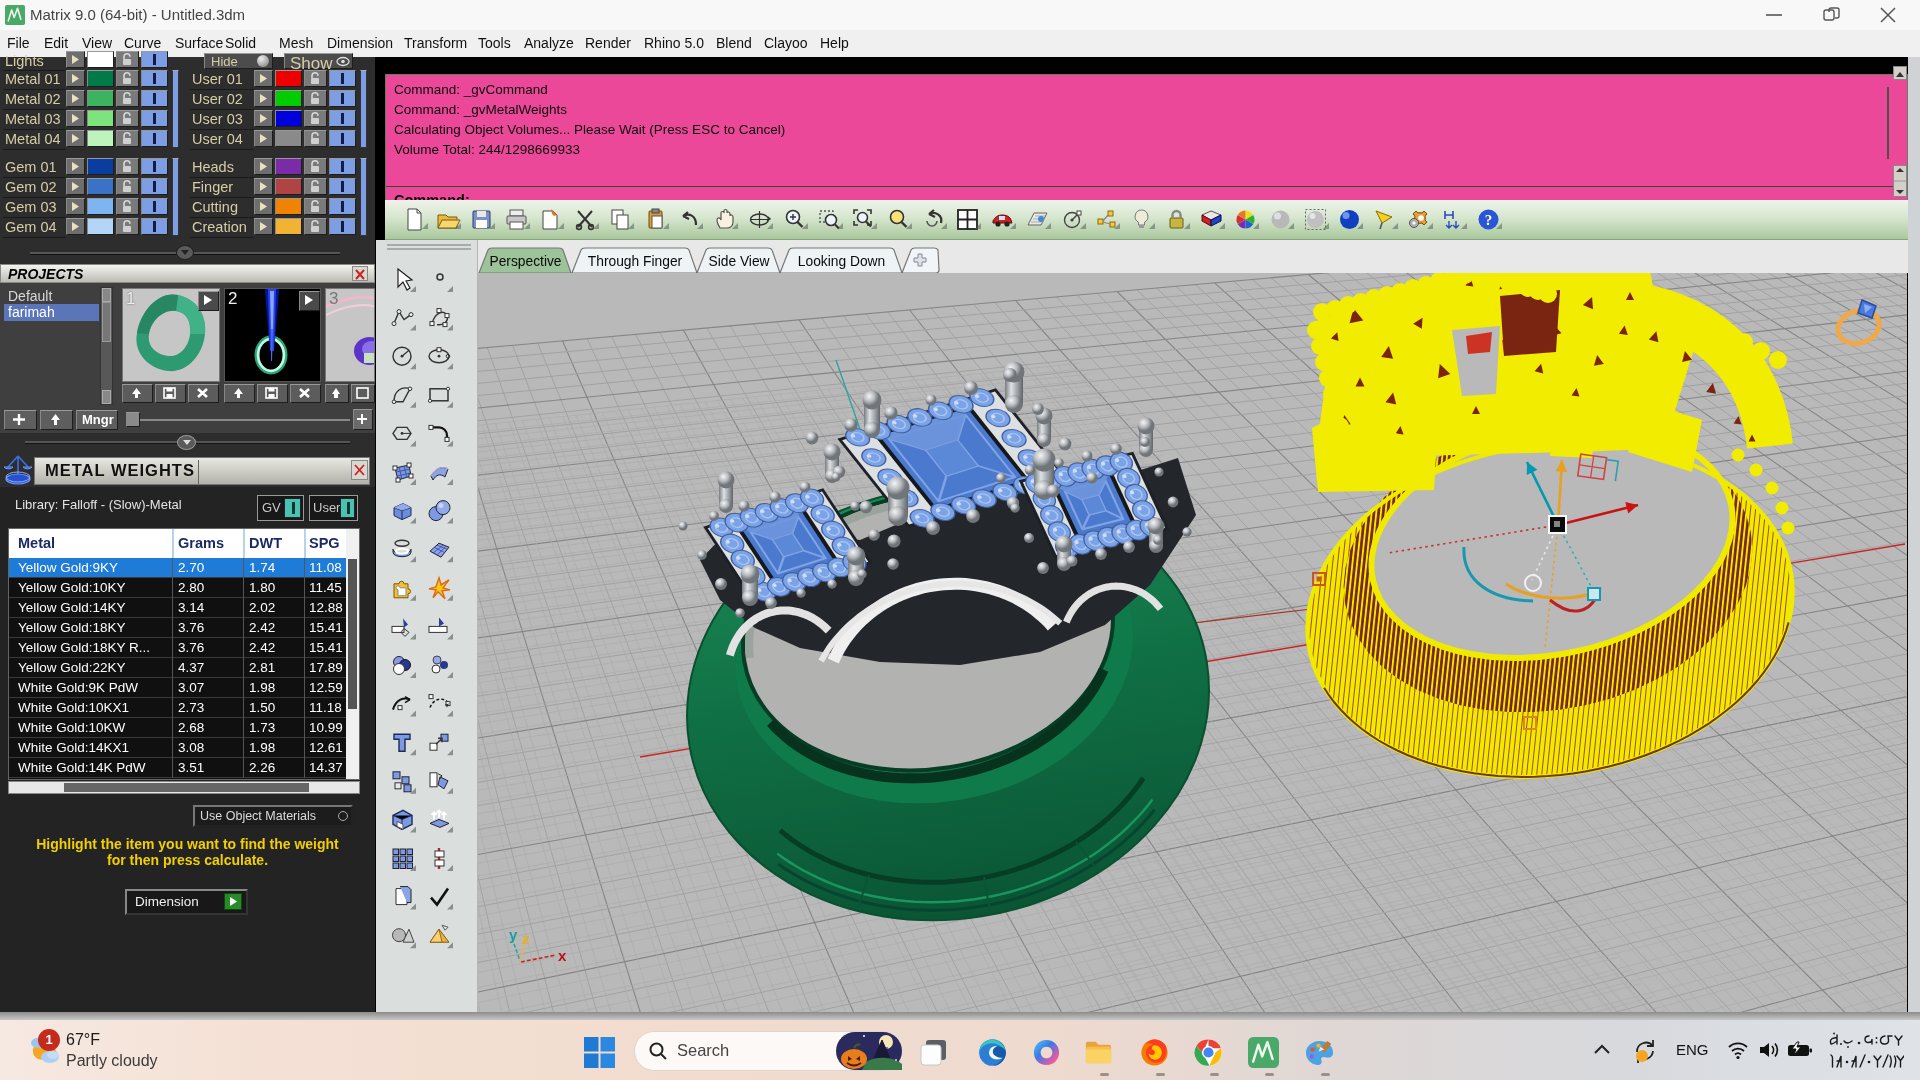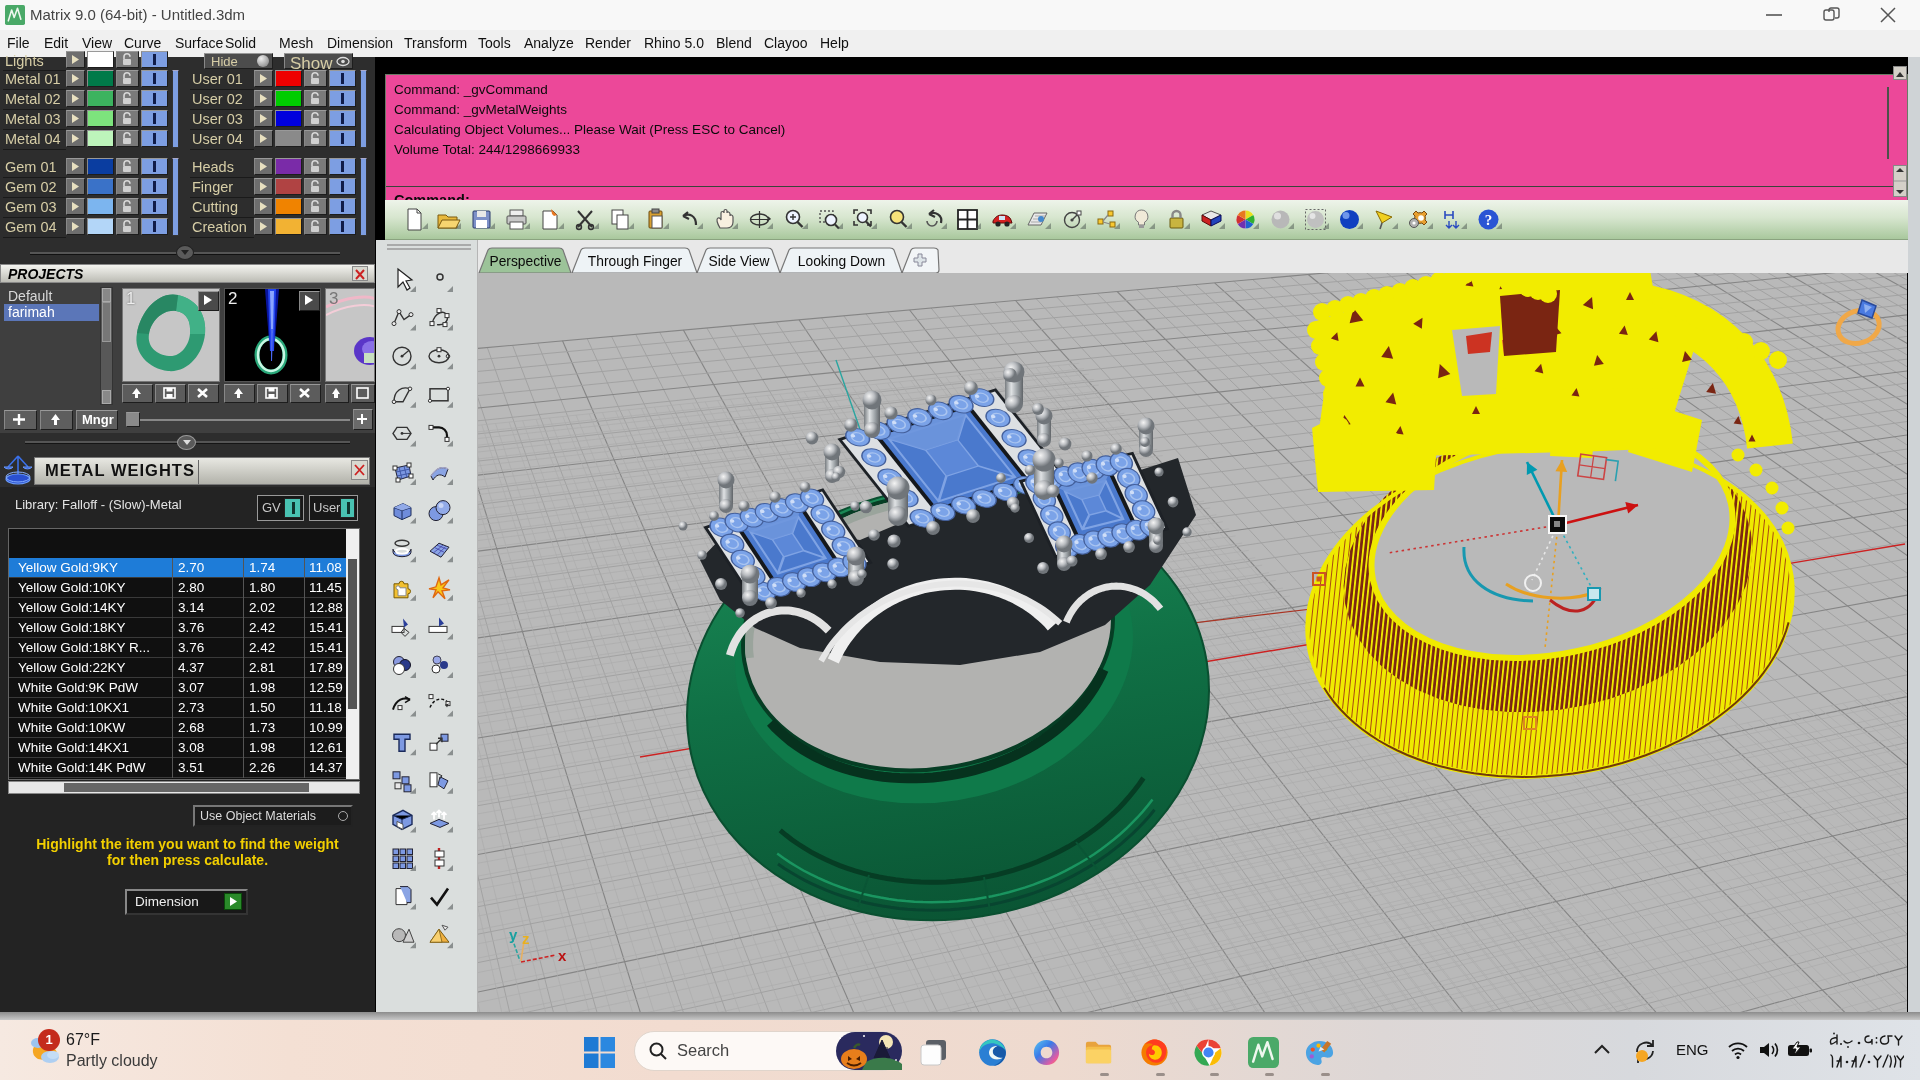--- a/index.html
+++ b/index.html
@@ -415,20 +415,29 @@
       <div style="position:absolute;left:7px;top:3px;width:3px;height:12px;background:#10342e"></div>
     </div>
   </div>
 <div class="abs" style="left:309px;top:495px;width:49px;height:26px;background:#181818;border:1px solid #999">
     <span style="position:absolute;left:3px;top:4px;font-size:13px;color:#c8c8c8">User</span>
     <div style="position:absolute;right:2px;top:2px;width:15px;height:20px;background:#49c2b2;border:1px solid #222">
       <div style="position:absolute;left:6px;top:3px;width:3px;height:12px;background:#10342e"></div>
     </div>
   </div>
 <div class="abs" style="left:8px;top:528px;width:352px;height:252px;background:#101010;border:1px solid #666">
+    <div style="position:absolute;left:0;top:0;width:337px;height:29px;background:#fff;color:#1b2a66;font-weight:bold;font-size:14.5px">
+      <span style="position:absolute;left:9px;top:6px">Metal</span>
+      <span style="position:absolute;left:169px;top:6px">Grams</span>
+      <span style="position:absolute;left:240px;top:6px">DWT</span>
+      <span style="position:absolute;left:300px;top:6px">SPG</span>
+      <div style="position:absolute;left:163px;top:0;width:2px;height:29px;background:#b8d2ea"></div>
+      <div style="position:absolute;left:234px;top:0;width:2px;height:29px;background:#b8d2ea"></div>
+      <div style="position:absolute;left:295px;top:0;width:2px;height:29px;background:#b8d2ea"></div>
+    </div>
     <div class="wrow" style="top:29px;background:#1e7cd8;border-bottom:1px solid #3a3a3a">
       <div style="left:9px">Yellow Gold:9KY</div>
       <div style="left:169px">2.70</div>
       <div style="left:240px">1.74</div>
       <div style="left:300px">11.08</div>
       <div style="left:163px;top:0;width:1px;height:20px;background:#555"></div>
       <div style="left:234px;top:0;width:1px;height:20px;background:#555"></div>
       <div style="left:295px;top:0;width:1px;height:20px;background:#555"></div>
     </div>
     <div class="wrow" style="top:49px;background:#101010;border-bottom:1px solid #3a3a3a">

